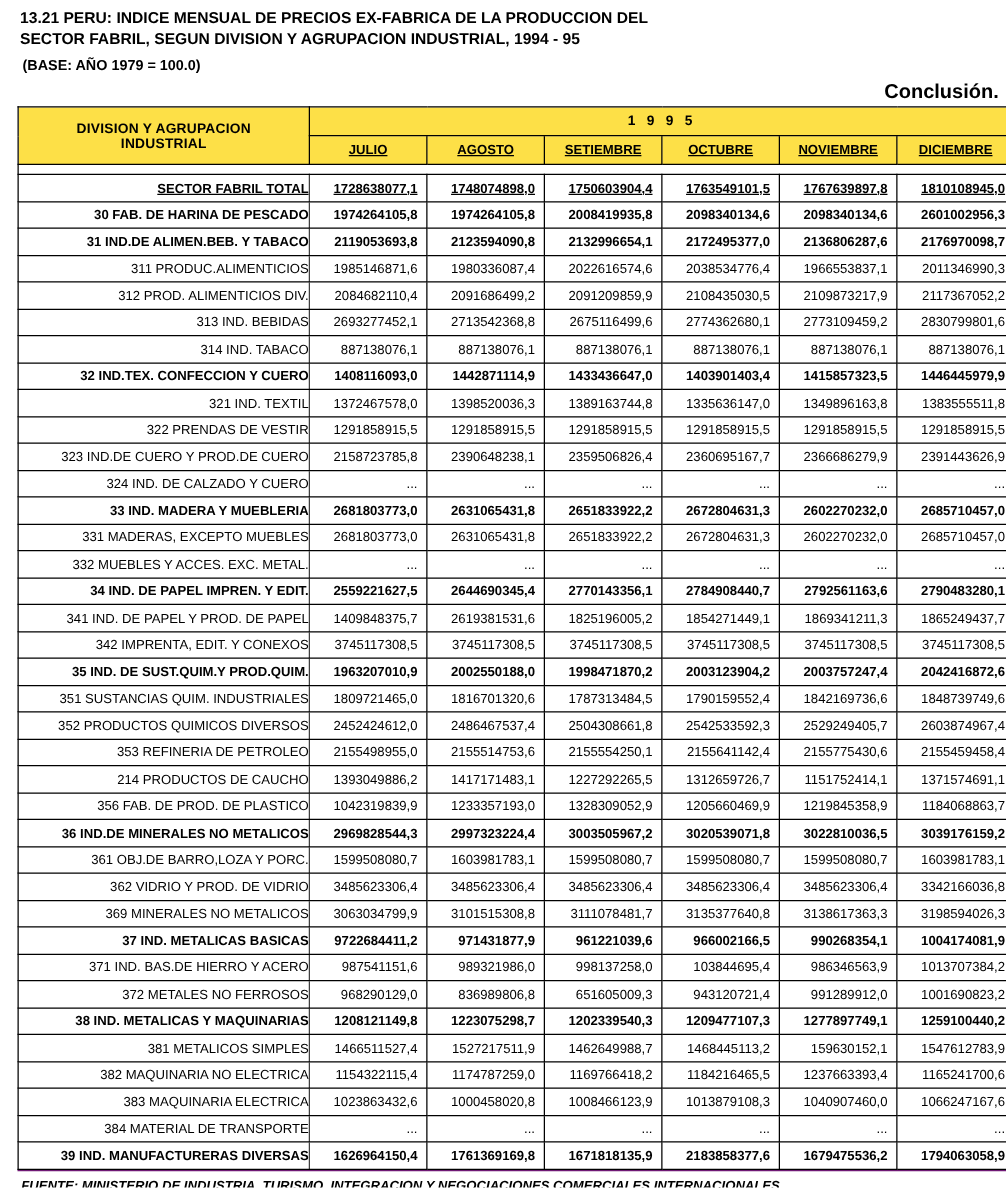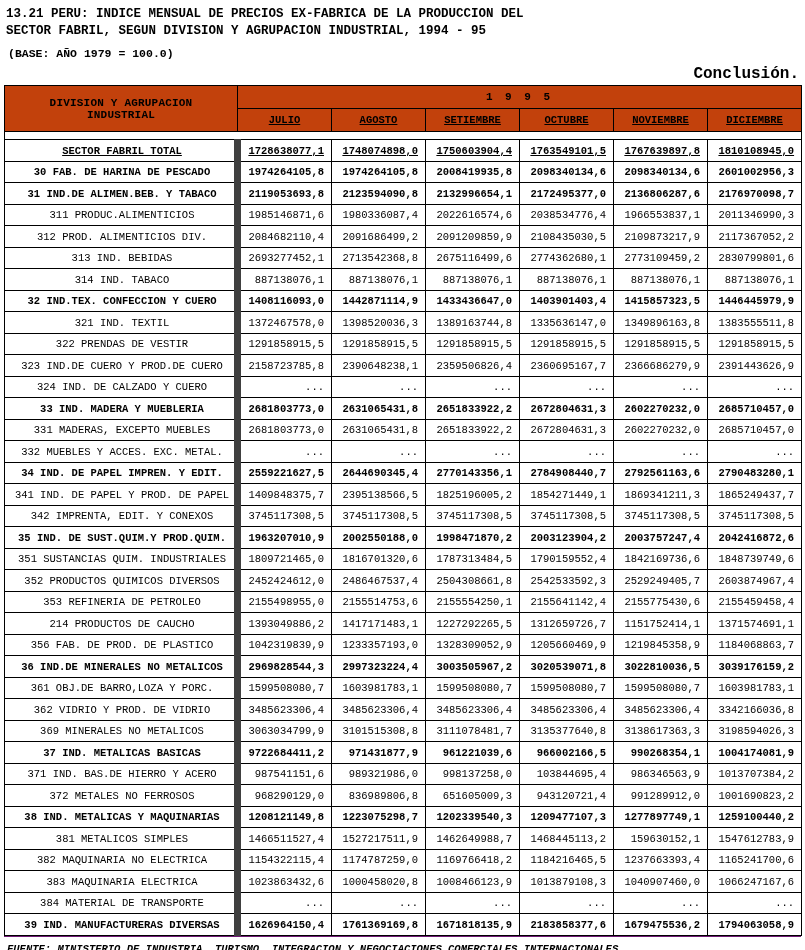--- a/index.html
+++ b/index.html
@@ -13,22 +13,21 @@
     font-family: "Liberation Sans", sans-serif;
     font-size: 11px;
     color: #000000;
     overflow: hidden;
   }
   .page {
     width: 805px;
     height: 776px;
     position: relative;
     box-sizing: border-box;
-    padding: 4px 4px 0 4px;
-    font-family: Liberation Mono, monospace;
+    padding: 4px 4px 0 14px;
   }
   .title-block {
     font-weight: bold;
     font-size: 12.5px;
     line-height: 1.35;
     padding: 2px 0 0 2px;
   }
   .title-line {
     display: block;
     white-space: nowrap;
@@ -50,21 +49,21 @@
     width: 797px;
     table-layout: fixed;
     border: 1px solid #000;
   }
   table.main td, table.main th {
     border: 1px solid #000000;
     padding: 0;
     vertical-align: middle;
   }
   thead th {
-    background: #c2410c;
+    background: #fde047;
     font-weight: bold;
     text-align: center;
     font-size: 11px;
     height: 22px;
   }
   th.div-head {
     font-size: 11px;
     letter-spacing: 0.2px;
   }
   th.year-head {
@@ -78,25 +77,25 @@
   }
   tbody td {
     height: 20.5px;
     font-size: 10.5px;
     border-left: none;
     border-right: none;
     border-top: none;
     border-bottom: none;
   }
   tbody tr td.label {
-    text-align: center;
+    text-align: right;
     padding-left: 5px;
     white-space: nowrap;
     overflow: hidden;
-    border-right: 7px solid #404040;
+    border-right: 1px solid #404040;
   }
   tbody tr td.val {
     text-align: right;
     padding-right: 7px;
     white-space: nowrap;
   }
   tr.bold td {
     font-weight: bold;
   }
   tr.total td {
@@ -308,21 +307,21 @@
           <td class="val">2559221627,5</td>
           <td class="val">2644690345,4</td>
           <td class="val">2770143356,1</td>
           <td class="val">2784908440,7</td>
           <td class="val">2792561163,6</td>
           <td class="val">2790483280,1</td>
         </tr>
         <tr class="">
           <td class="label"><span>341 IND. DE PAPEL Y PROD. DE PAPEL</span></td>
           <td class="val">1409848375,7</td>
-          <td class="val">2395138566,5</td>
+          <td class="val">2619381531,6</td>
           <td class="val">1825196005,2</td>
           <td class="val">1854271449,1</td>
           <td class="val">1869341211,3</td>
           <td class="val">1865249437,7</td>
         </tr>
         <tr class="">
           <td class="label"><span>342 IMPRENTA, EDIT. Y CONEXOS</span></td>
           <td class="val">3745117308,5</td>
           <td class="val">3745117308,5</td>
           <td class="val">3745117308,5</td>

